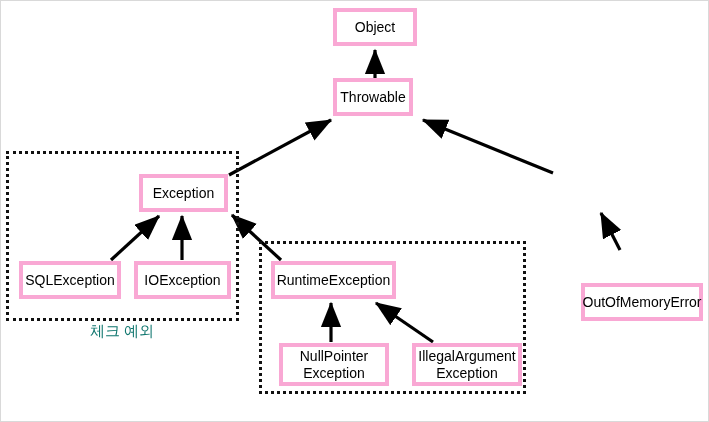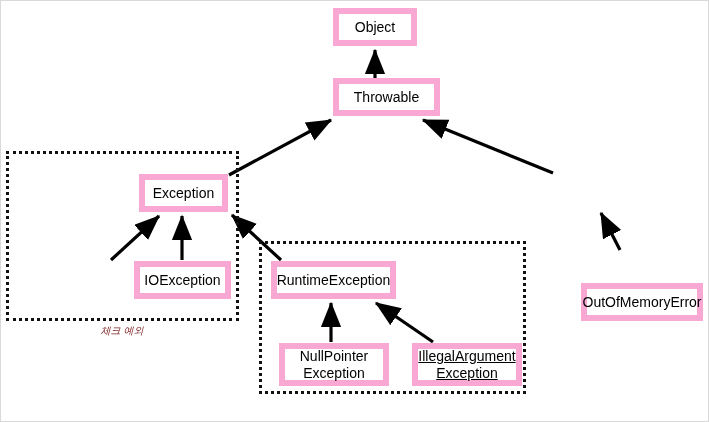--- a/index.html
+++ b/index.html
@@ -22,21 +22,21 @@
   #diagram-svg {
     position: absolute;
     left: 0;
     top: 0;
     width: 709px;
     height: 422px;
   }
   .node-box {
     position: absolute;
     box-sizing: border-box;
-    border: 6px solid #f9a8d4;
+    border: 4px solid #f9a8d4;
     background: #ffffff;
     display: flex;
     align-items: center;
     justify-content: center;
     text-align: center;
     color: #000000;
     font-size: 14px;
     line-height: 17px;
     letter-spacing: 0px;
     white-space: pre-line;
@@ -44,27 +44,26 @@
   }
   .group-box {
     position: absolute;
     box-sizing: border-box;
     border: 3px dotted #111111;
     background: transparent;
     z-index: 1;
   }
   .group-caption {
     position: absolute;
-    color: #7f1d1d;
-    font-size: 10px;
+    color: #0f766e;
+    font-size: 15px;
     line-height: 16px;
     text-align: center;
     white-space: nowrap;
     z-index: 3;
-    font-style: italic;
   }
 </style>
 </head>
 <body>
 
 <div id="canvas">
 
   <svg id="diagram-svg" viewBox="0 0 709 422" xmlns="http://www.w3.org/2000/svg">
     <defs>
       <marker id="arrowhead" markerWidth="9" markerHeight="9" refX="7.6" refY="3.2" orient="auto" markerUnits="strokeWidth">
@@ -85,31 +84,32 @@
     </g>
   </svg>
 
   <div class="group-box" style="left:5px; top:150px; width:233px; height:170px;"></div>
   <div class="group-caption" style="left:66px; top:322px; width:110px;">체크 예외</div>
 
   <div class="group-box" style="left:258px; top:240px; width:267px; height:153px;"></div>
 
   <div class="node-box" style="left:332px; top:7px; width:84px; height:38px;">Object</div>
 
-  <div class="node-box" style="left:332px; top:77px; width:107px; height:38px;">Throwable</div>
+  <div class="node-box" style="left:332px; top:77px; width:80px; height:38px;">Throwable</div>
 
   <div class="node-box" style="left:138px; top:173px; width:89px; height:38px;">Exception</div>
 
 
+  <div class="node-box" style="left:18px; top:260px; width:102px; height:38px;">SQLException</div>
 
   <div class="node-box" style="left:133px; top:260px; width:97px; height:38px;">IOException</div>
 
   <div class="node-box" style="left:270px; top:260px; width:125px; height:38px;">RuntimeException</div>
 
   <div class="node-box" style="left:580px; top:250px; width:122px; height:38px;margin-top:32px;">OutOfMemoryError</div>
 
   <div class="node-box" style="left:278px; top:342px; width:110px; height:43px;">NullPointer
 Exception</div>
 
-  <div class="node-box" style="left:411px; top:342px; width:110px; height:43px;text-decoration:underline;">IllegalArgument
+  <div class="node-box" style="left:411px; top:342px; width:110px; height:43px;">IllegalArgument
 Exception</div>
 
 </div>
 
 </body></html>

